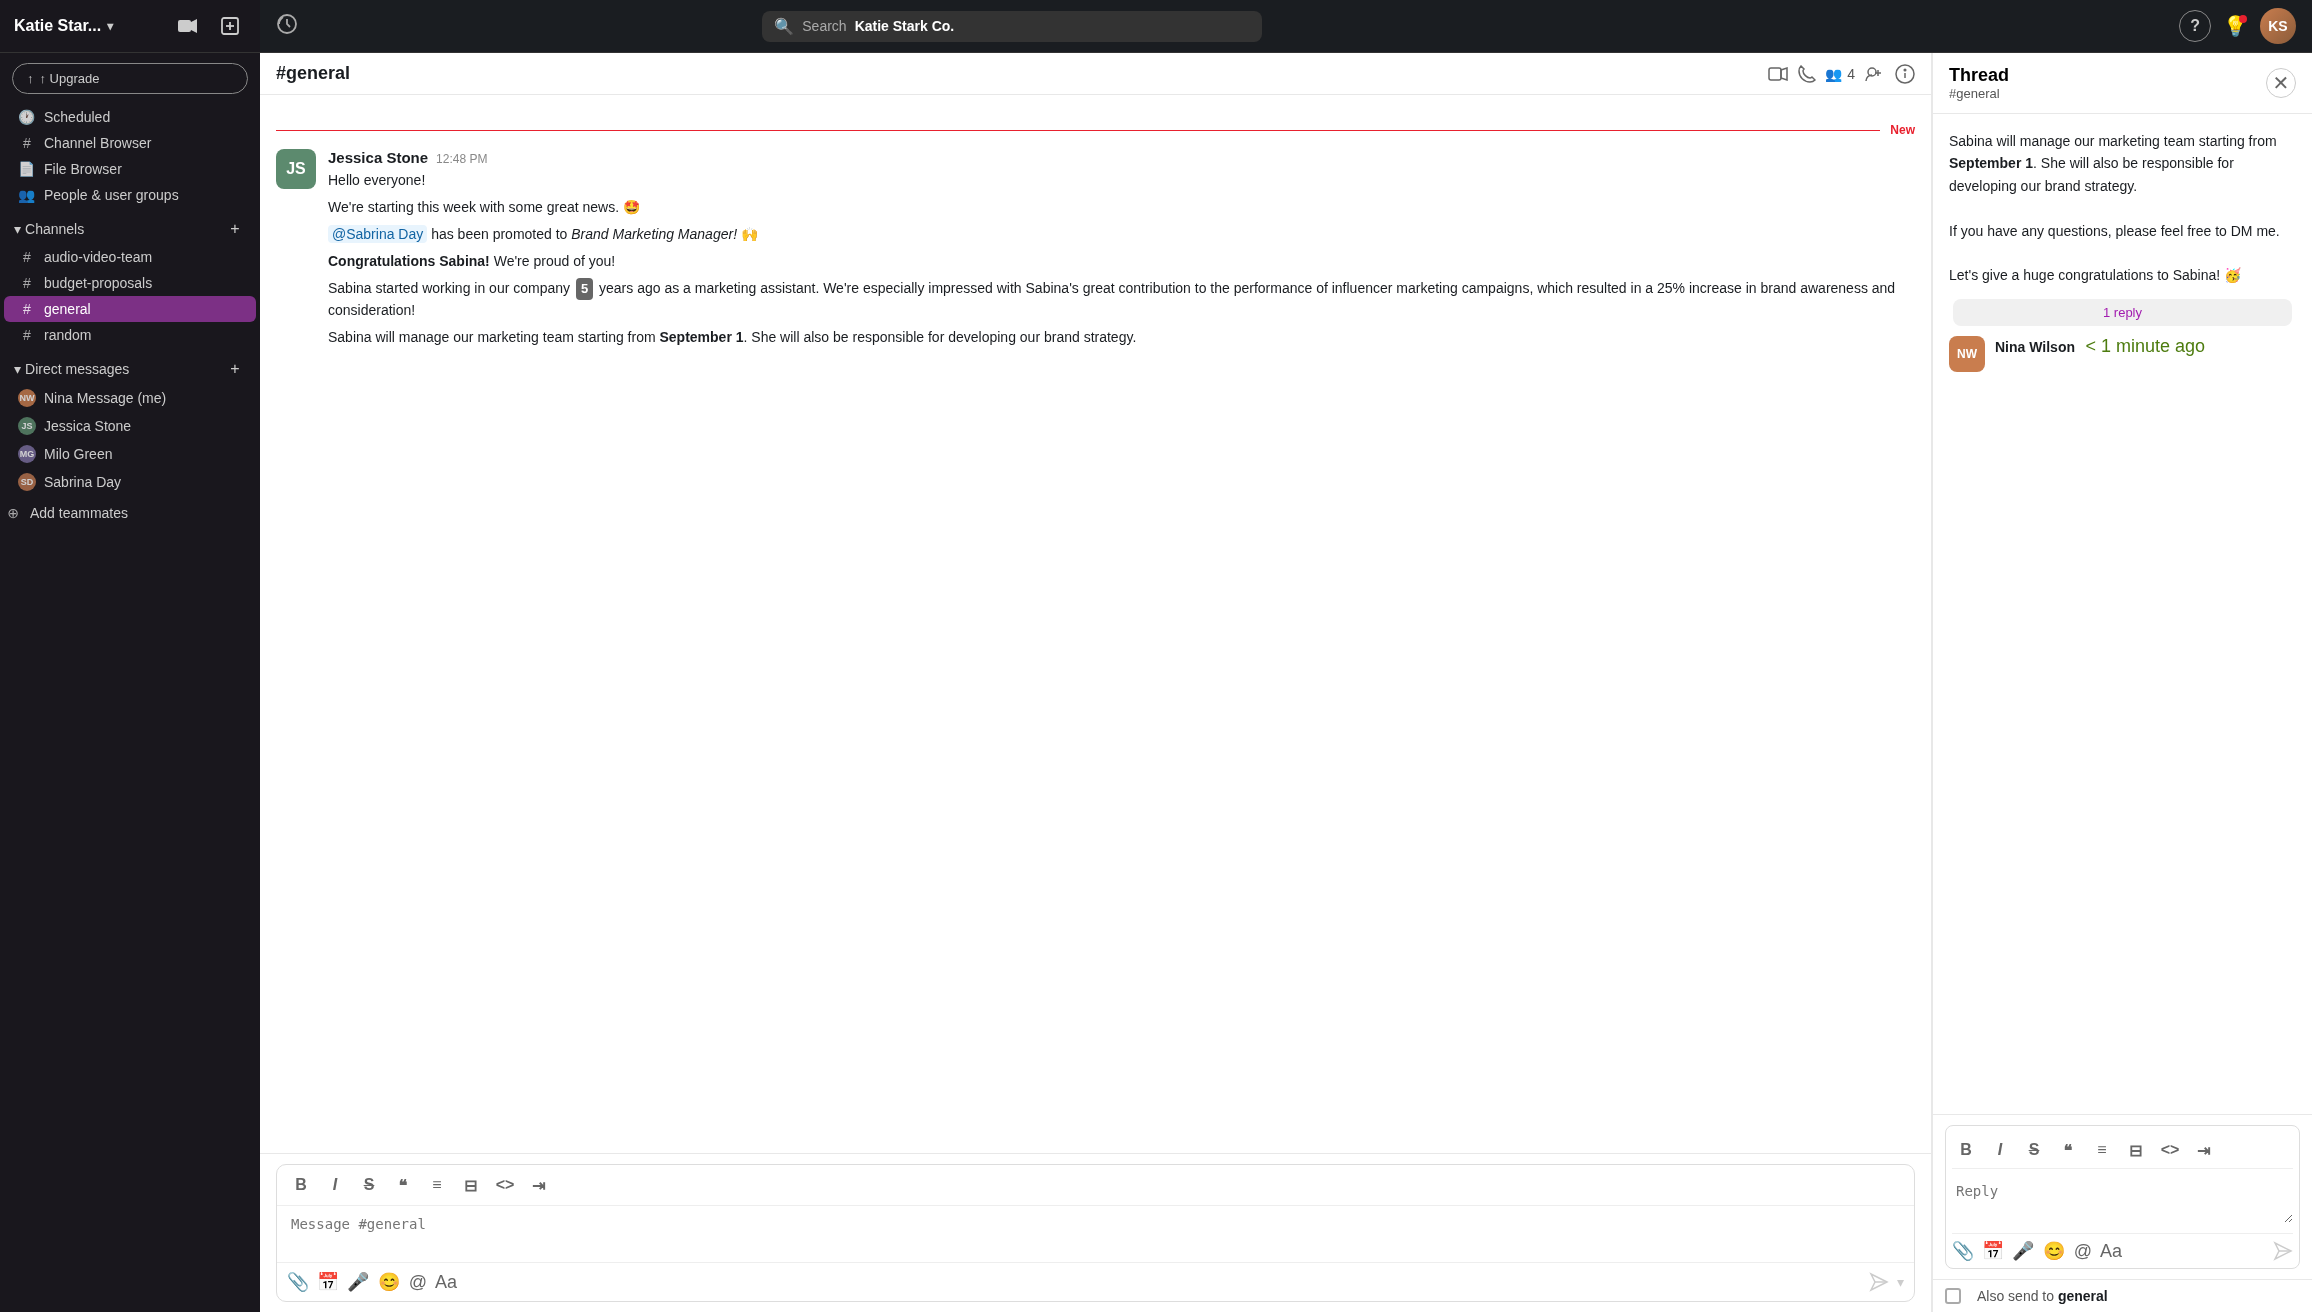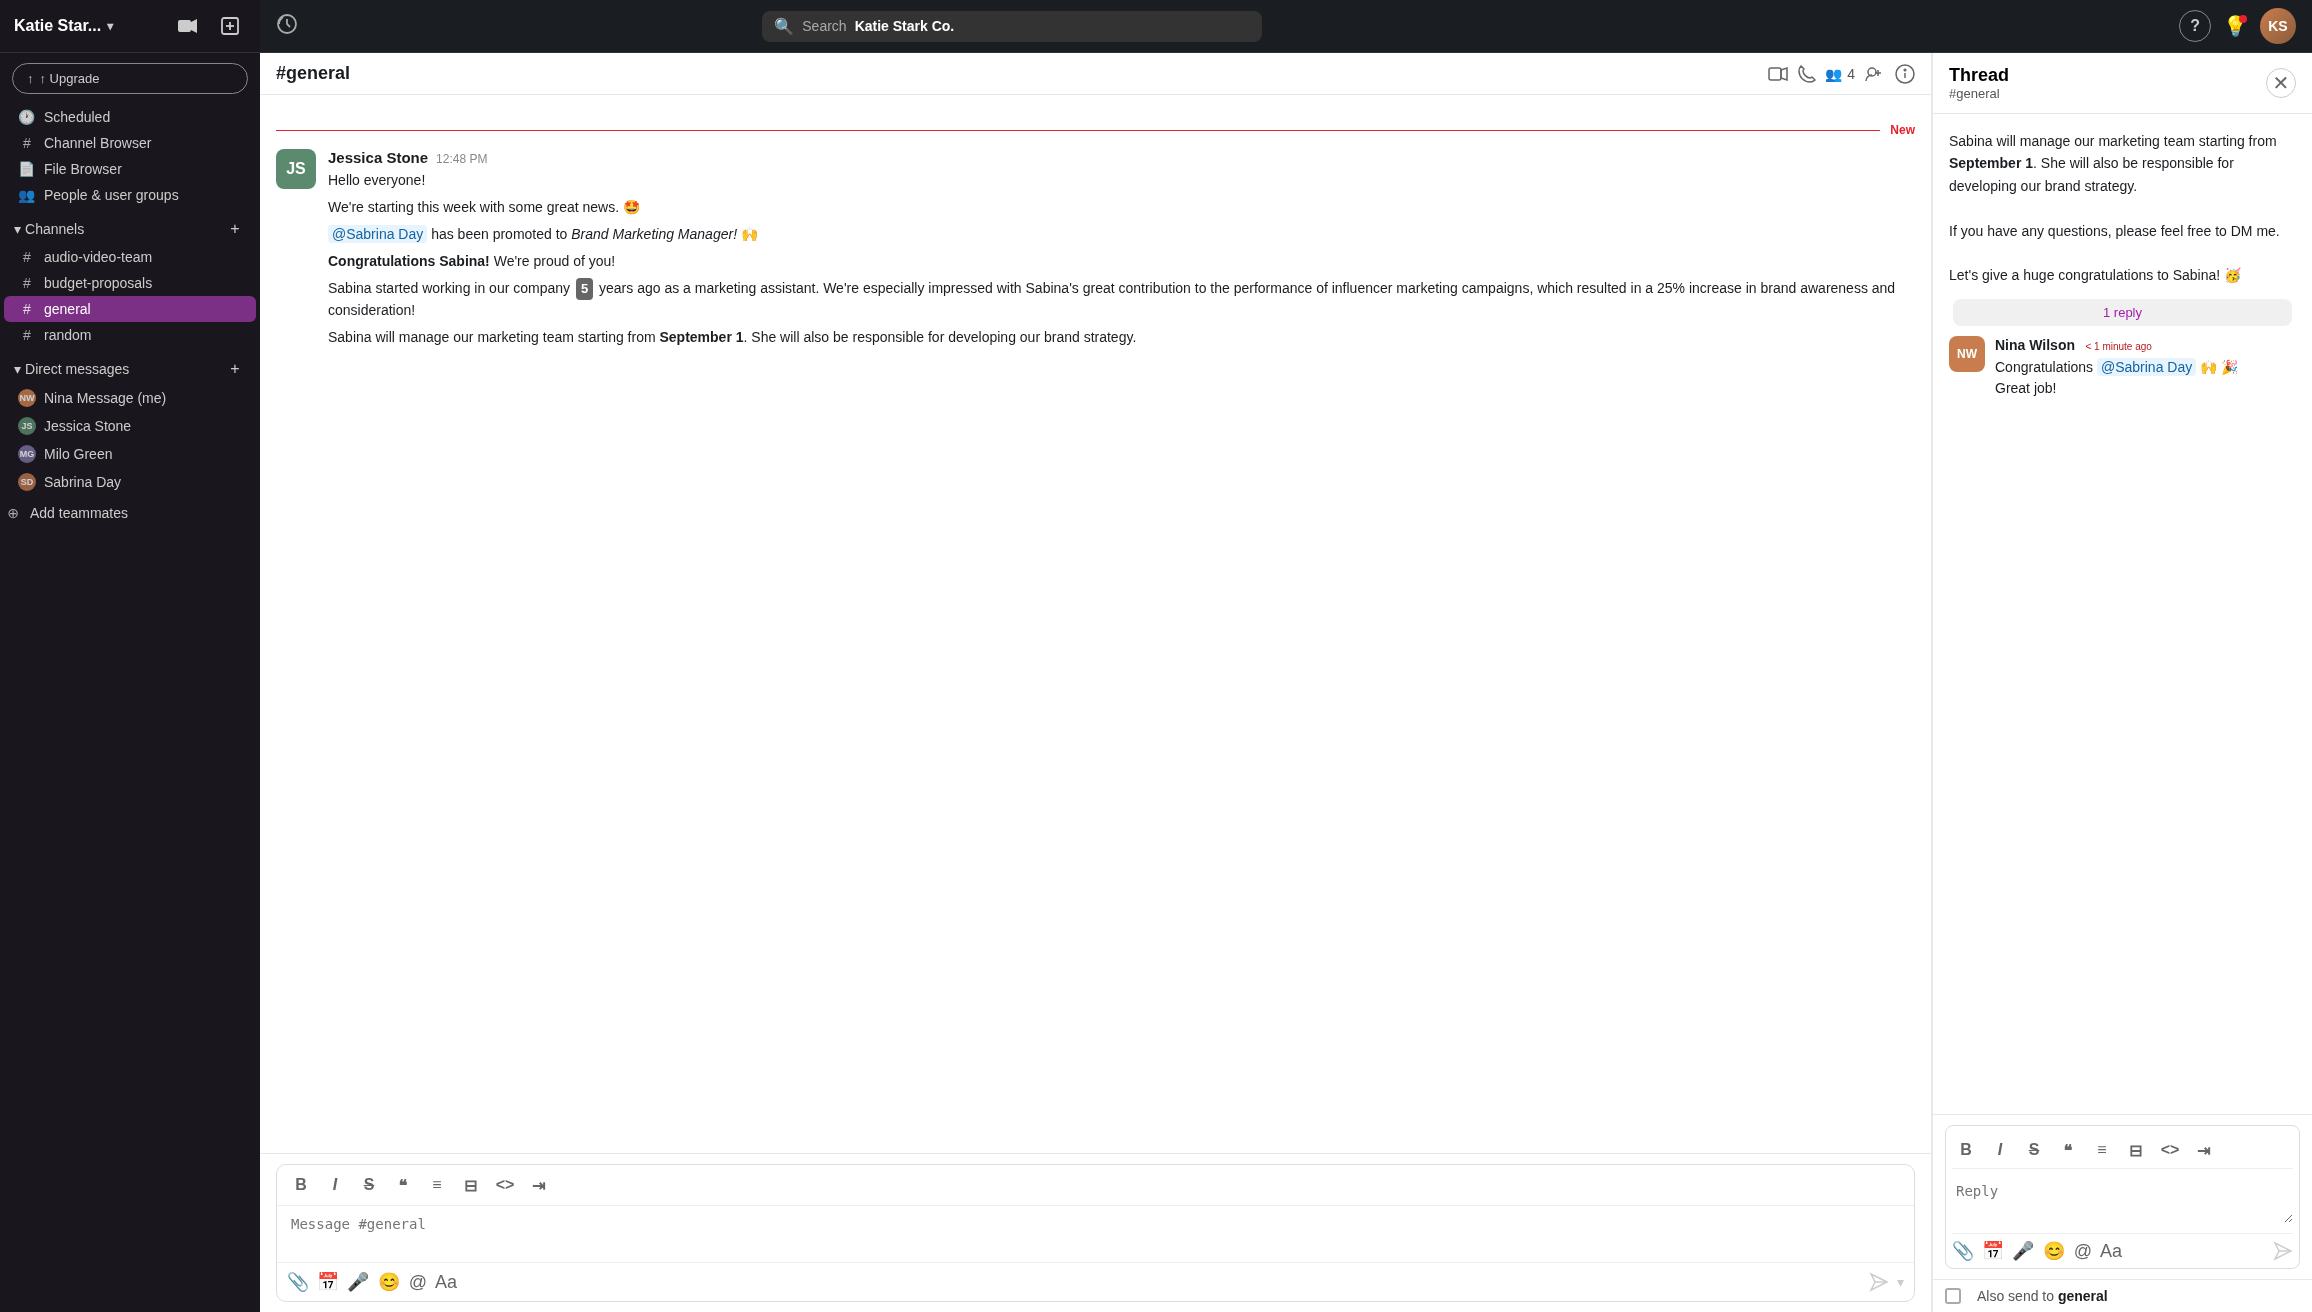--- a/index.html
+++ b/index.html
@@ -92,21 +92,21 @@
     .thread-close { background: none; border: none; cursor: pointer; font-size: 20px; color: #666; width: 30px; height: 30px; display: flex; align-items: center; justify-content: center; border-radius: 50%; border: 1.5px solid #ccc; }
 
     .thread-messages { flex: 1; overflow-y: auto; padding: 16px; }
     .thread-text { font-size: 14px; color: #1a1d21; line-height: 1.6; margin-bottom: 12px; }
 
     .reply-divider { background: #f0f0f0; border-radius: 8px; padding: 6px 12px; text-align: center; font-size: 13px; color: #a21caf; margin: 8px 4px; }
 
     .thread-reply { display: flex; gap: 10px; margin-top: 10px; }
     .thread-msg-content { flex: 1; }
     .thread-author { font-weight: 700; font-size: 14px; color: #1a1d21; }
-    .thread-time { font-size: 10px; color: #b91c1c; margin-left: 6px; }
+    .thread-time { font-size: 18px; color: #4d7c0f; margin-left: 6px; }
     .thread-msg-text { font-size: 14px; color: #1a1d21; line-height: 1.5; margin-top: 3px; }
 
     .thread-compose { border-top: 1px solid #e8e8e8; padding: 10px 12px; }
     .thread-compose-toolbar { display: flex; align-items: center; gap: 6px; padding: 4px 0; border-bottom: 1px solid #eee; margin-bottom: 6px; }
     .thread-compose-input { width: 100%; padding: 8px 4px; font-size: 14px; color: #888; border: none; outline: none; background: #fff; min-height: 36px; }
     .thread-compose-bottom { display: flex; align-items: center; gap: 8px; padding-top: 6px; border-top: 1px solid #eee; margin-top: 6px; }
     .thread-compose-actions { border: 1.5px solid #ddd; border-radius: 8px; padding: 6px; }
 
     .also-send { display: flex; align-items: center; gap: 16px; padding: 8px 12px; border-top: 1px solid #e8e8e8; }
     .also-send-checkbox { width: 16px; height: 16px; border: 2px solid #aaa; border-radius: 3px; display: inline-block; cursor: pointer; flex-shrink: 0; }
@@ -369,23 +369,20 @@
 
         <div class="reply-divider">
           <span>1 reply</span>
         </div>
 
         <div class="thread-reply">
           <div class="msg-avatar" style="background:#c97d4e;width:36px;height:36px;border-radius:8px;flex-shrink:0;display:flex;align-items:center;justify-content:center;color:#fff;font-weight:700;font-size:12px;">NW</div>
           <div class="thread-msg-content">
             <span class="thread-author">Nina Wilson</span>
             <span class="thread-time">&lt; 1 minute ago</span>
-            <div class="thread-msg-text">
-              Congratulations <span class="mention">@Sabrina Day</span> 🙌 🎉<br>Great job!
-            </div>
           </div>
         </div>
       </div>
 
       <div class="thread-compose">
         <div class="thread-compose-actions">
           <div class="thread-compose-toolbar">
             <button class="toolbar-btn">
                 <strong>B</strong>
               </button>

